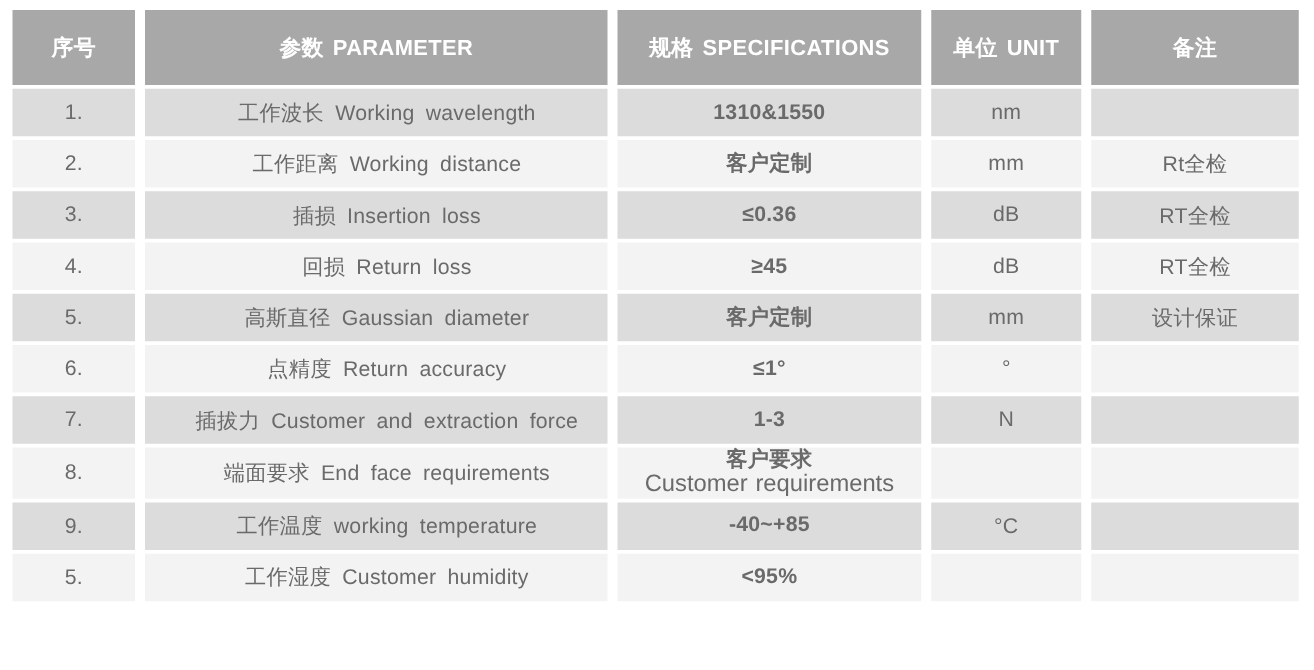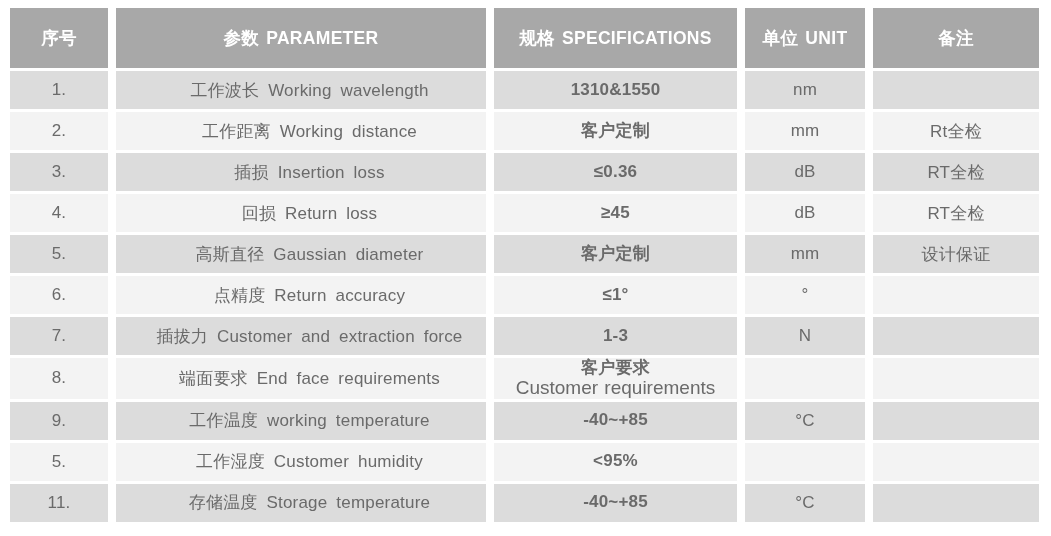--- a/index.html
+++ b/index.html
@@ -178,25 +178,15 @@
       <tr>
         <td class="c-no">5.</td>
         <td class="c-param">工作湿度 Customer humidity</td>
         <td class="c-spec">
           <span class="spec-main">&lt;95%</span>
           <span class="spec-sub"></span>
         </td>
         <td class="c-unit"></td>
         <td class="c-note"></td>
       </tr>
-      <tr>
-        <td class="c-no">11.</td>
-        <td class="c-param">存储温度 Storage temperature</td>
-        <td class="c-spec">
-          <span class="spec-main">-40~+85</span>
-          <span class="spec-sub"></span>
-        </td>
-        <td class="c-unit">°C</td>
-        <td class="c-note"></td>
-      </tr>
     </tbody>
   </table>
 </div>
 
 </body></html>

